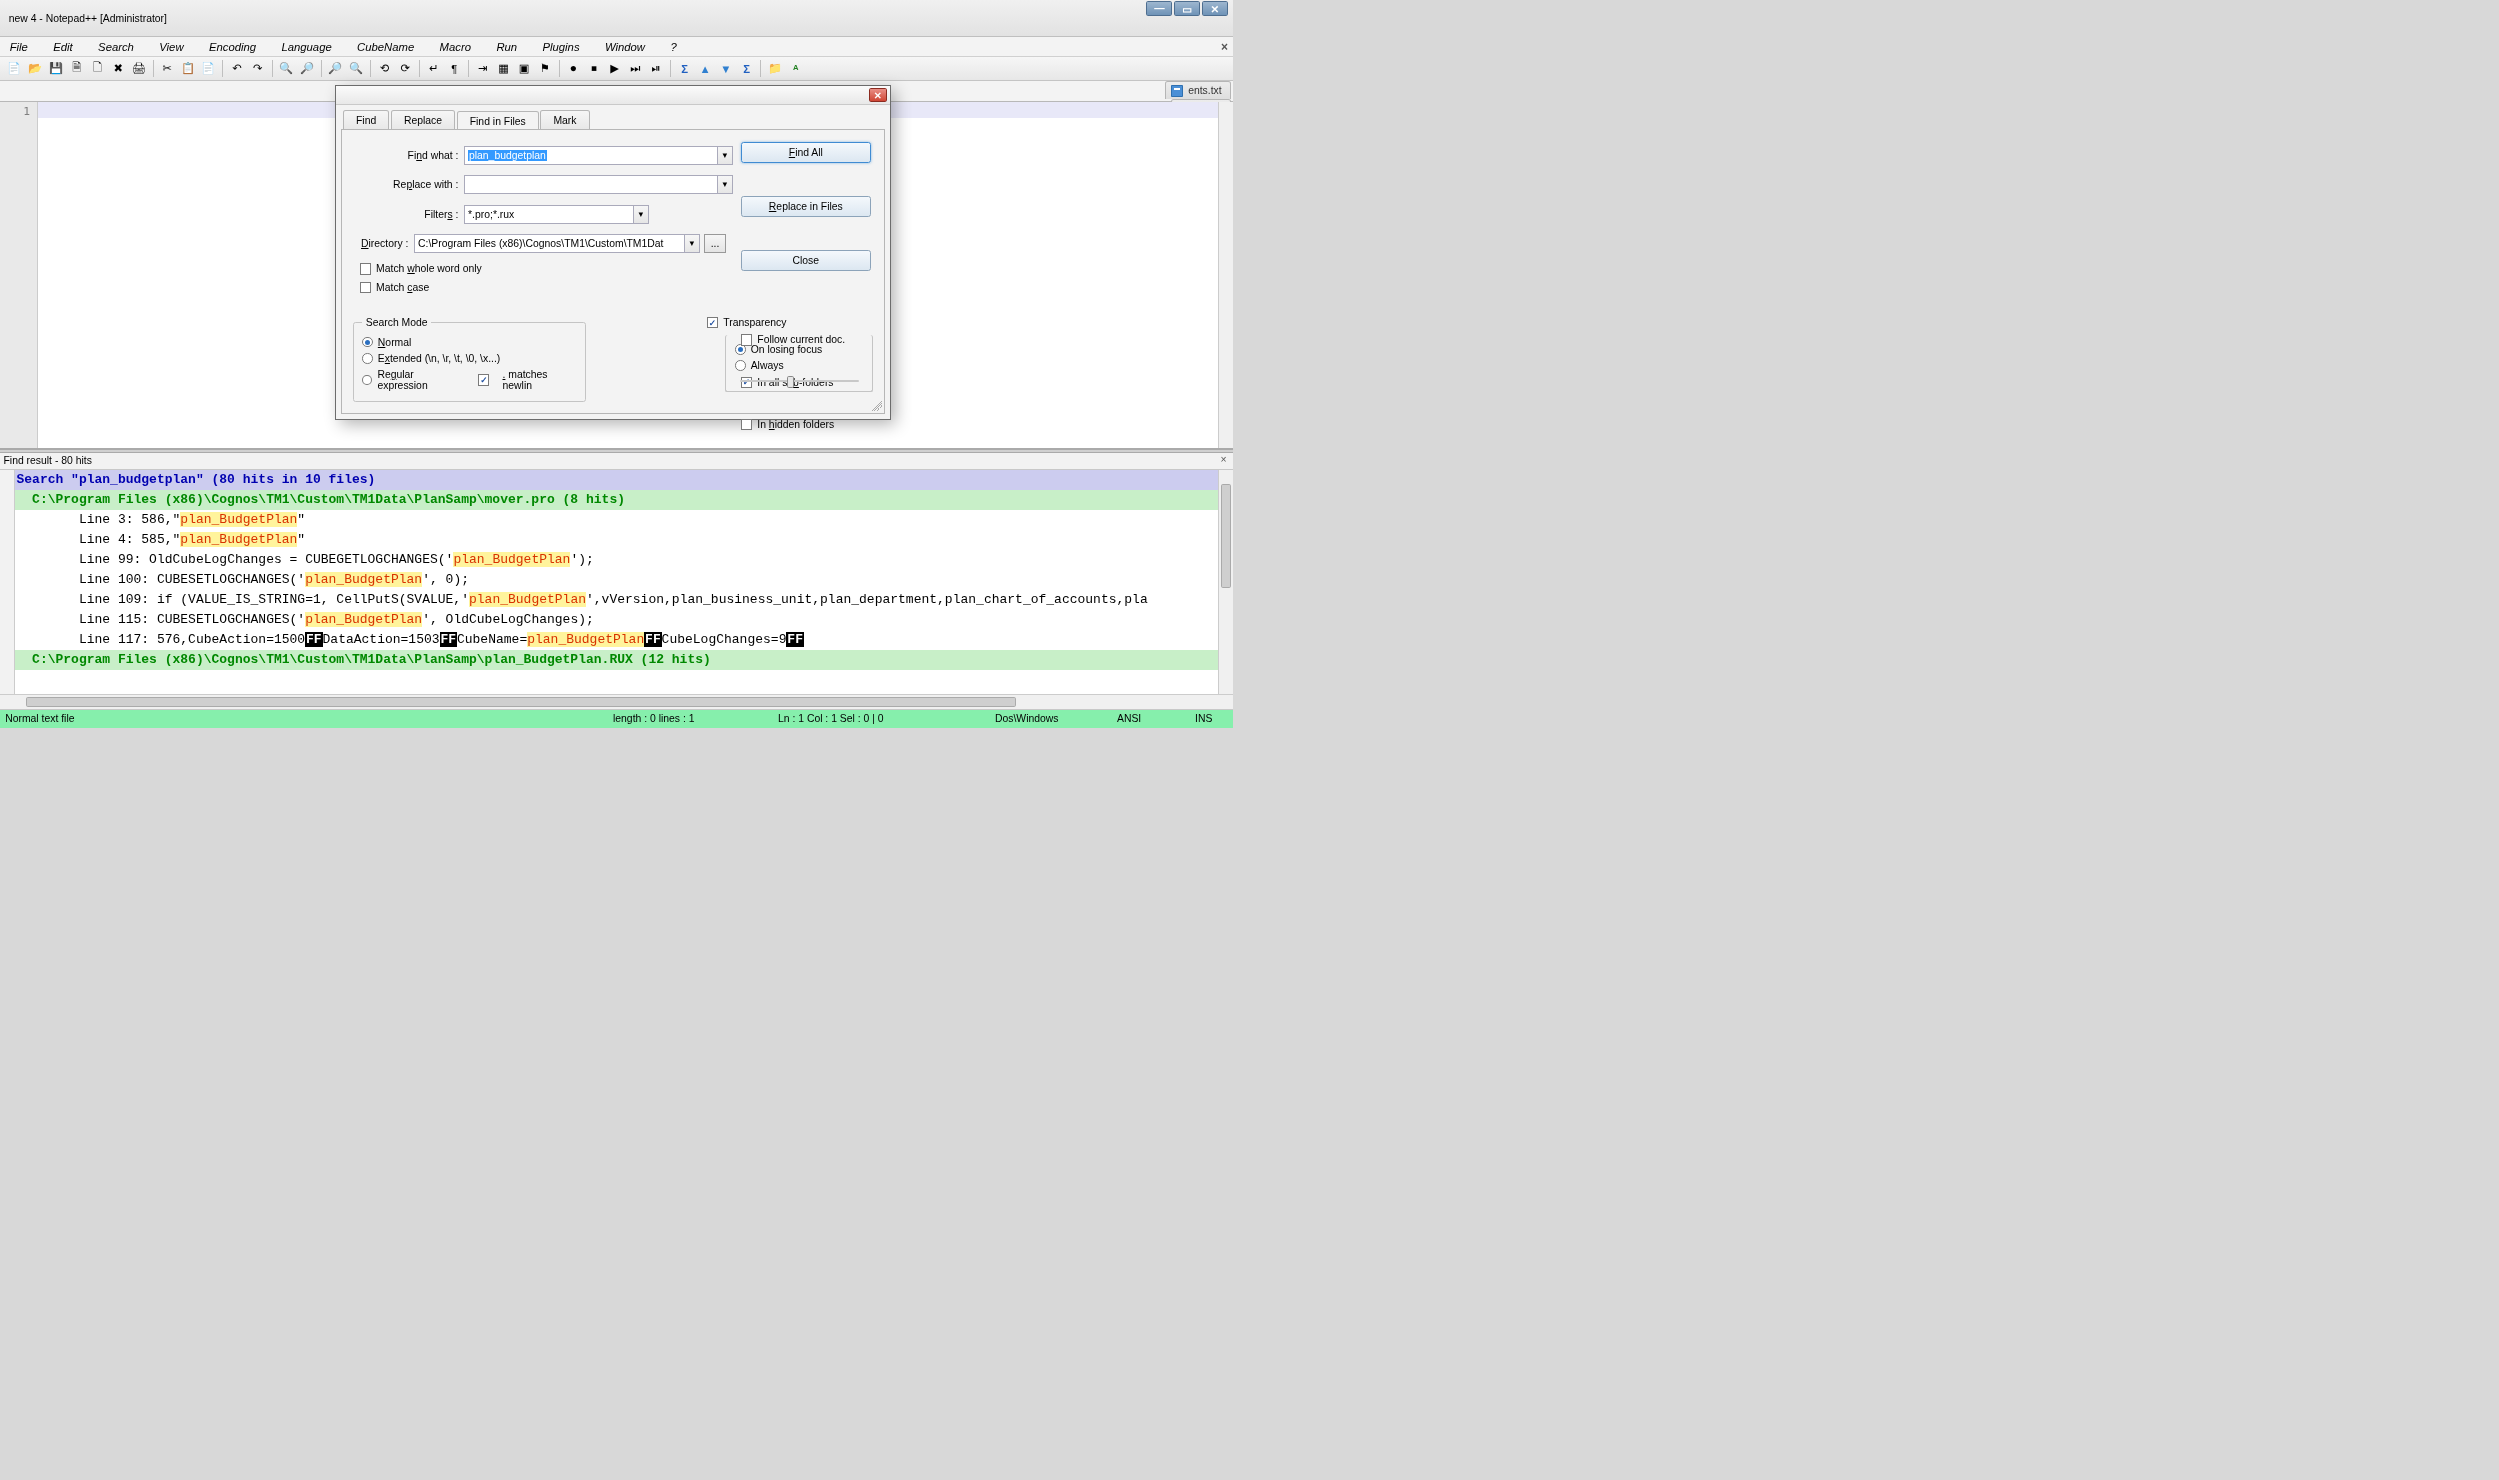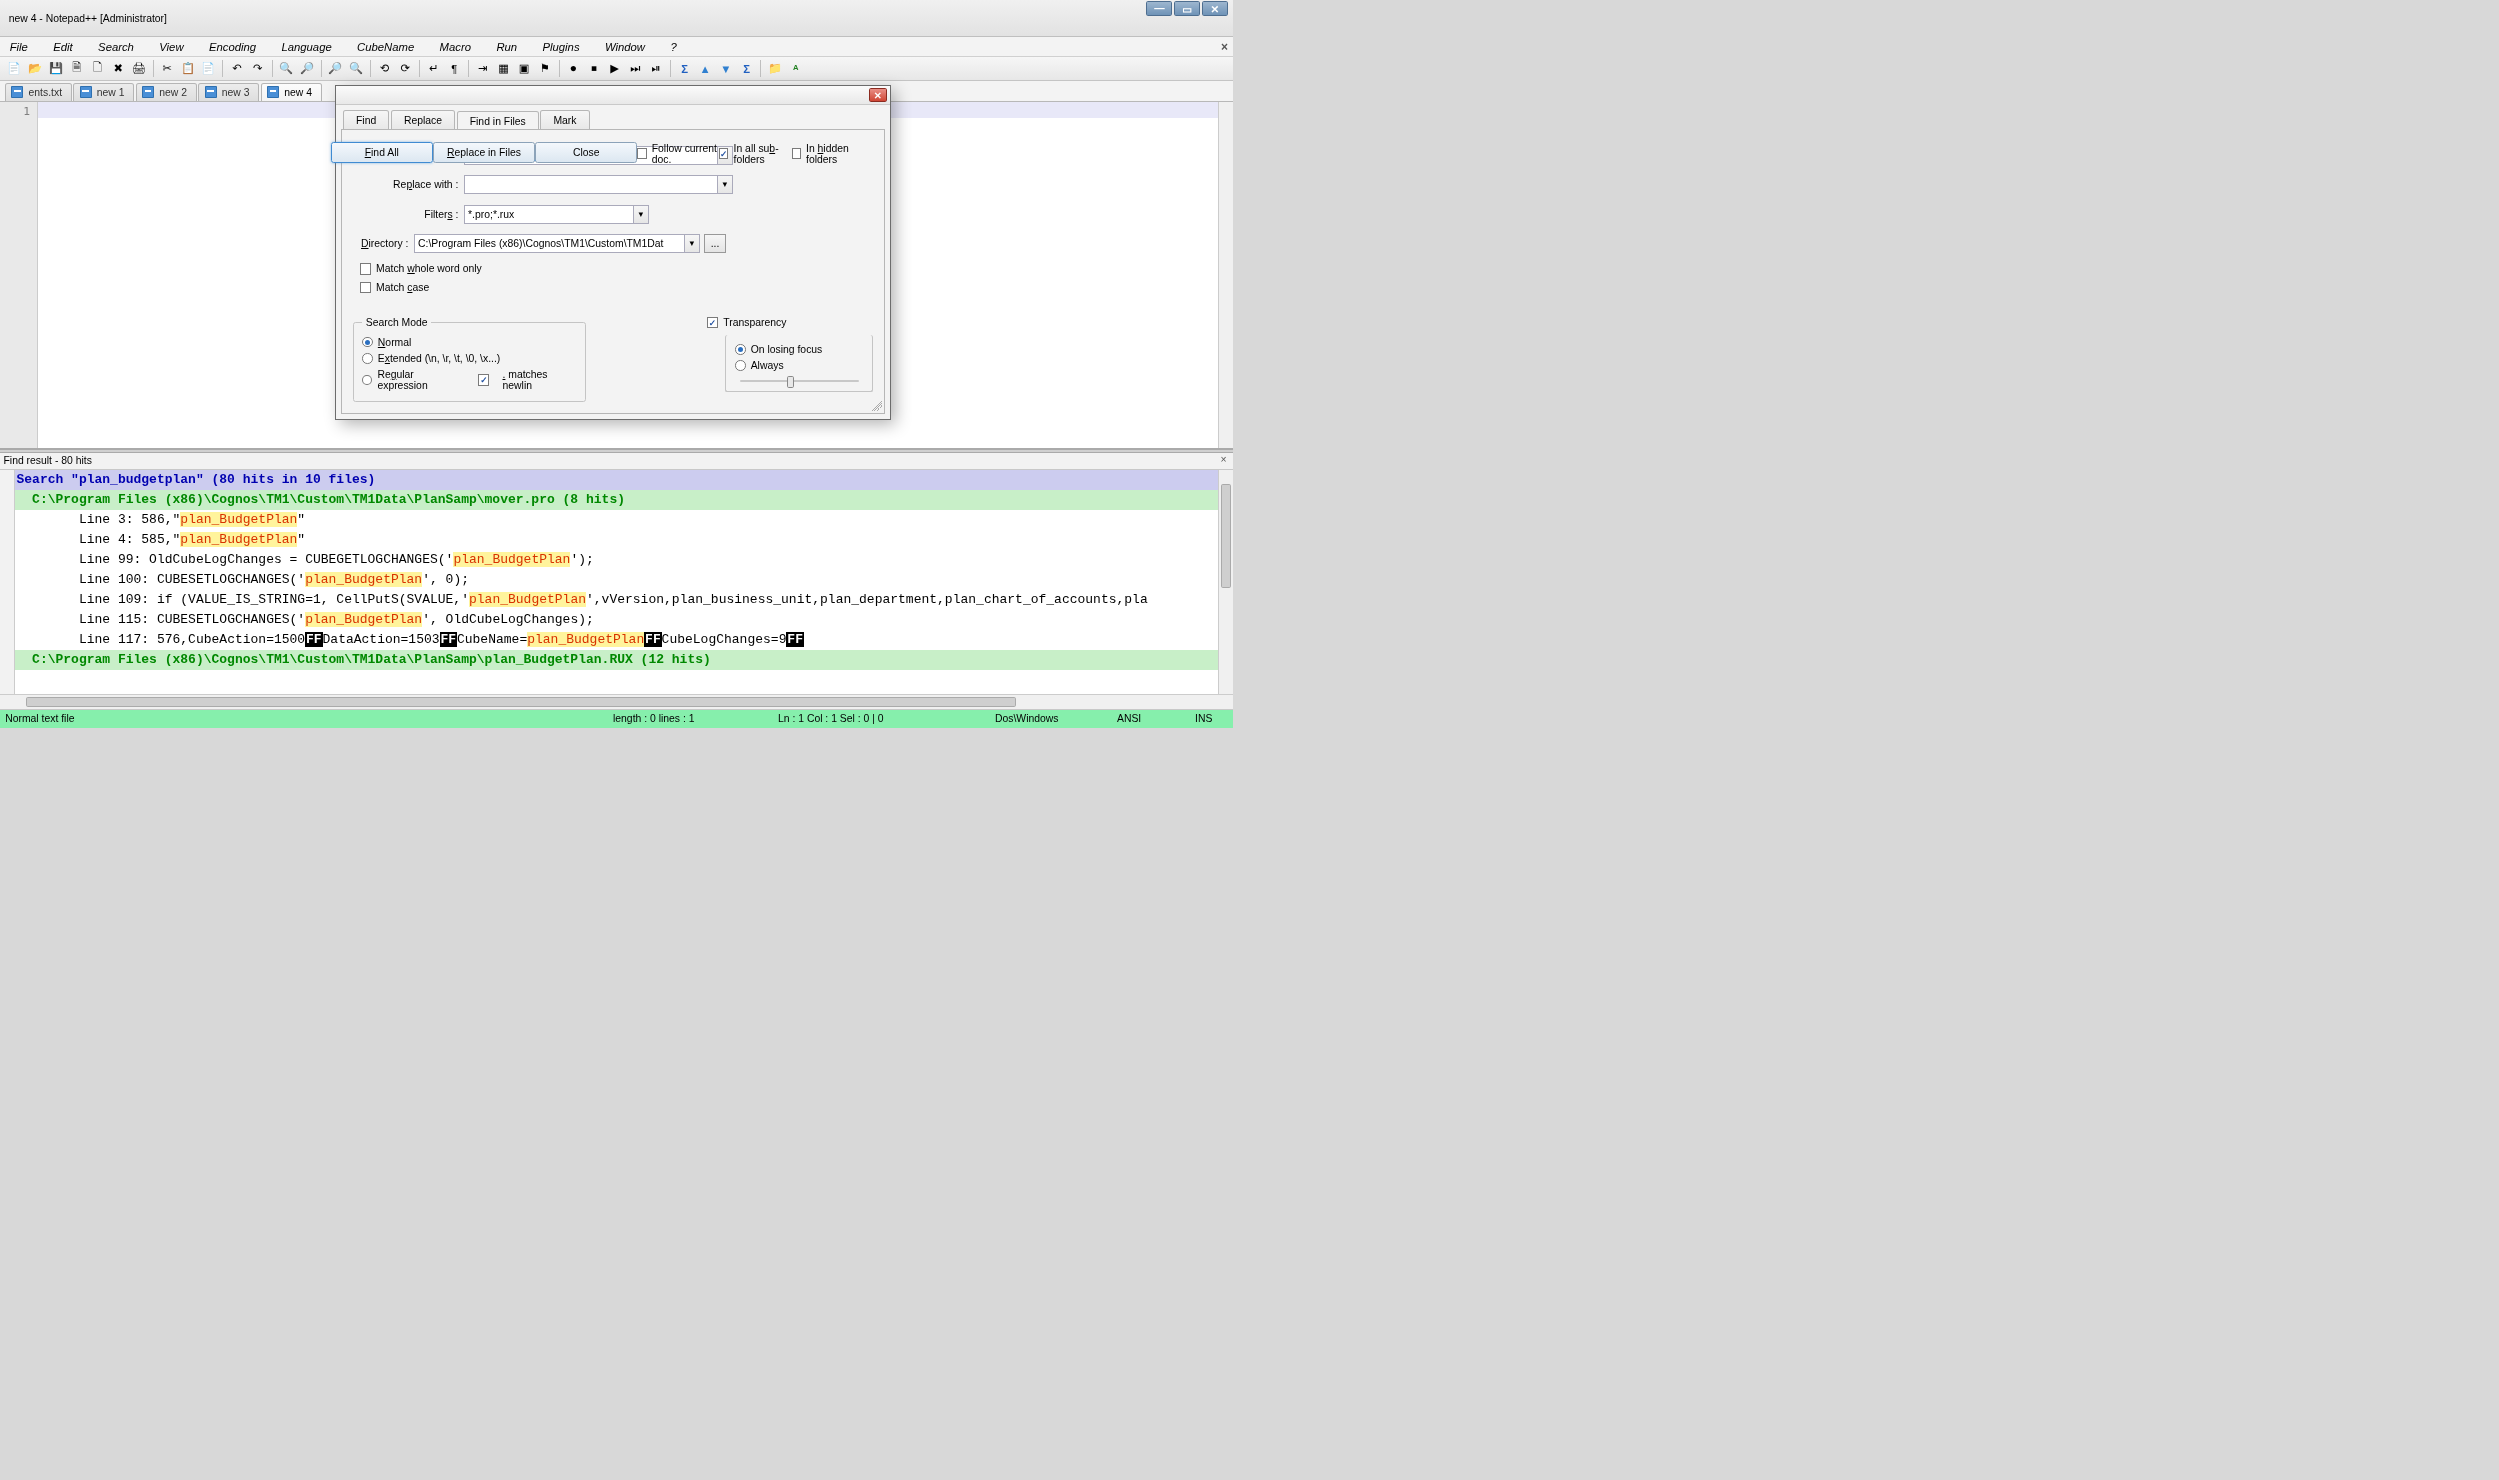--- a/index.html
+++ b/index.html
@@ -77,20 +77,21 @@
   }
   .tsep { width: 0.9px; height: 17.4px; background: #bfbfbf; margin: 0 2.6px; }
   
   .tabbar {
     height: 21px;
     background: #f3f3f3;
     border-bottom: 0.9px solid #b8b8b8;
     display: flex;
     align-items: flex-end;
     padding-left: 5.2px;
+    flex-direction: column;
   }
   .filetab {
     display: flex; align-items: center;
     gap: 5.2px;
     padding: 2.6px 8.7px 2.6px 5.2px;
     background: linear-gradient(#ececec, #dedede);
     border: 0.9px solid #b5b5b5;
     border-bottom: none;
     border-radius: 2.6px 2.6px 0 0;
     margin-right: 1.7px;
@@ -293,22 +294,22 @@
     border-radius: 2.6px;
     display: flex; align-items: center; justify-content: center;
     font-size: 10.4px;
     margin-bottom: 8.7px;
   }
   .dlg-btn.primary {
     border: 0.9px solid #3f8bd2;
     box-shadow: 0 0 2.6px rgba(70,150,220,.7);
   }
   .dlg-rightcol {
-    position: absolute; right: 19px; top: 12px;
-    display:flex; 
+    position: absolute; right: 13px; top: 12px;
+    display:flex; flex-direction:column;gap:24px;
   }
   .chk { display:flex; align-items:center; gap:5.2px; font-size:10.4px; margin-bottom:7px; }
   .chkbox {
     width:11.3px; height:11.3px; border:0.9px solid #7a7a7a; background:#fff;
     display:flex; align-items:center; justify-content:center;
     font-size:8.7px; color:#2050a0; font-weight:bold;
   }
   .radio {
     display:flex; align-items:center; gap:5.2px; font-size:10.4px; margin-bottom:5.2px;
   }

